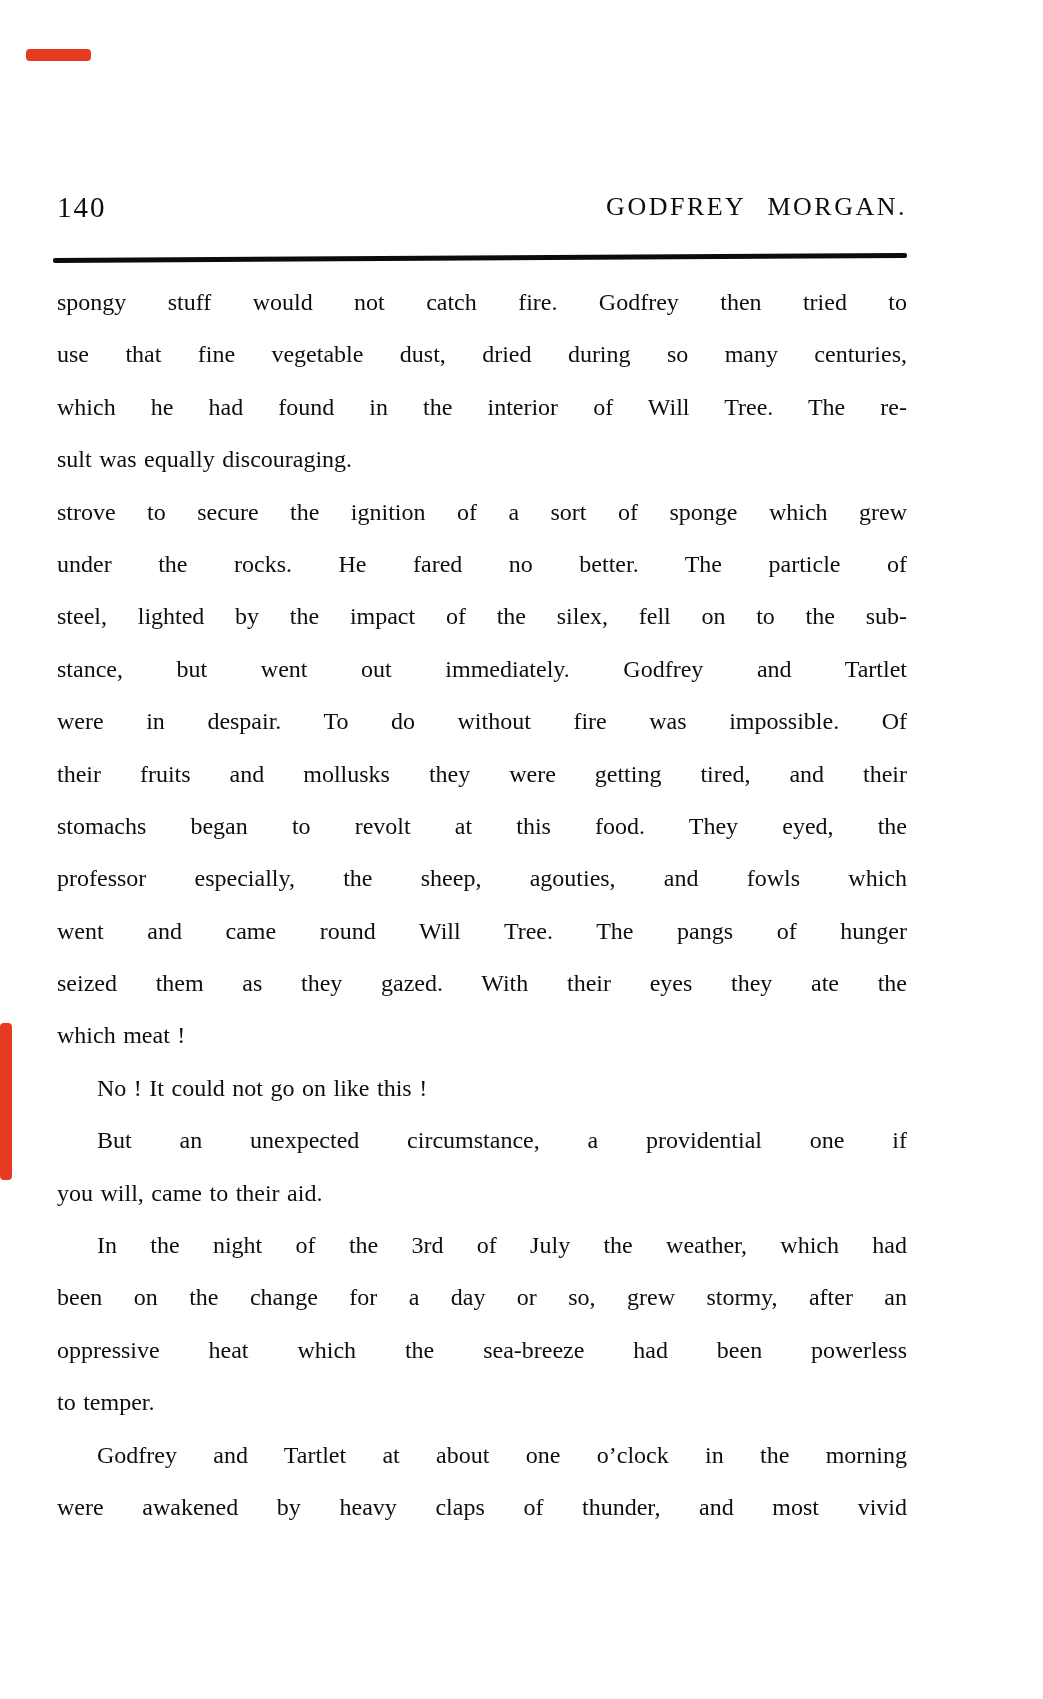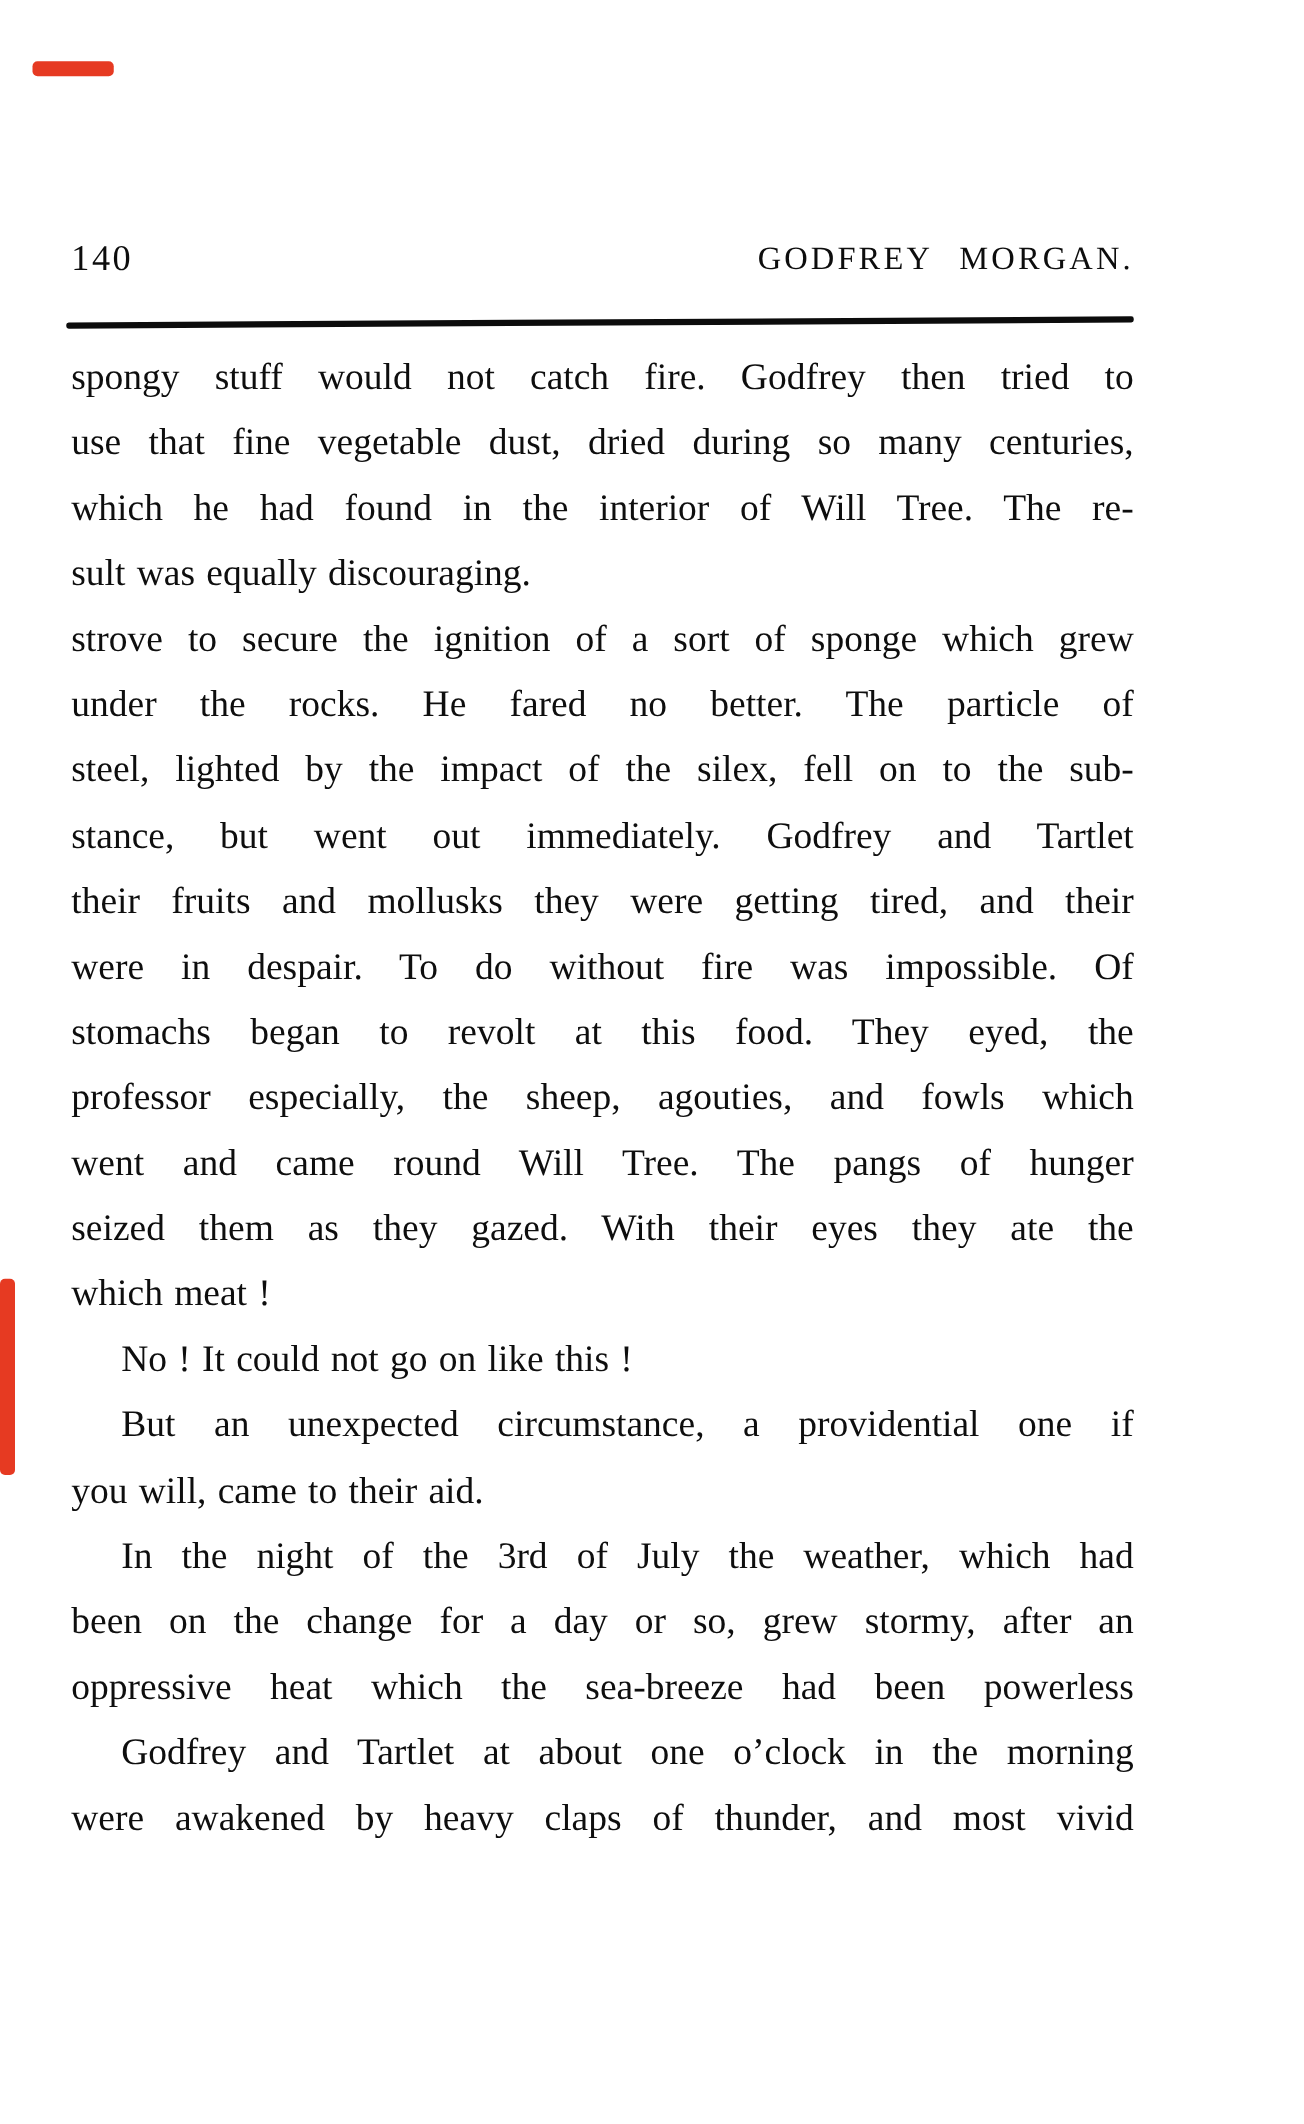--- a/index.html
+++ b/index.html
@@ -56,21 +56,21 @@
     transform: rotate(-0.33deg);
     transform-origin: right center;
   }
 
   
   .text-block {
     position: absolute;
     left: 57px;
     top: 230px;
     width: 850px;
-    font-size: 30px;
+    font-size: 24px;
     color: #0e0e0e;
     word-spacing: 1.5px;
   }
   .line {
     line-height: 52.4px;
     height: 52.4px;
     white-space: nowrap;
     text-align: justify;
     text-align-last: justify;
     overflow: visible;
@@ -128,30 +128,31 @@
 
   <div class="text-block">
       <div class="line">spongy stuff would not catch fire.  Godfrey then tried to</div>
       <div class="line">use that fine vegetable dust, dried during so many centuries,</div>
       <div class="line">which he had found in the interior of Will Tree.  The re-</div>
       <div class="line end">sult was equally discouraging.</div>
       <div class="line">strove to secure the ignition of a sort of sponge which grew</div>
       <div class="line">under the rocks.  He fared no better.  The particle of</div>
       <div class="line">steel, lighted by the impact of the silex, fell on to the sub-</div>
       <div class="line">stance, but went out immediately.  Godfrey and Tartlet</div>
+      <div class="line">were in despair.  To do without fire was impossible.  Of</div>
       <div class="line">their fruits and mollusks they were getting tired, and their</div>
-      <div class="line">were in despair.  To do without fire was impossible.  Of</div>
       <div class="line">stomachs began to revolt at this food.  They eyed, the</div>
       <div class="line">professor especially, the sheep, agouties, and fowls which</div>
       <div class="line">went and came round Will Tree.  The pangs of hunger</div>
       <div class="line">seized them as they gazed.  With their eyes they ate the</div>
       <div class="line end">which meat !</div>
       <div class="line indent end">No !  It could not go on like this !</div>
       <div class="line indent">But an unexpected circumstance, a providential one if</div>
       <div class="line end">you will, came to their aid.</div>
       <div class="line indent">In the night of the 3rd of July the weather, which had</div>
       <div class="line">been on the change for a day or so, grew stormy, after an</div>
       <div class="line">oppressive heat which the sea-breeze had been powerless</div>
+      <div class="line end">to temper.</div>
       <div class="line indent">Godfrey and Tartlet at about one o’clock in the morning</div>
       <div class="line">were awakened by heavy claps of thunder, and most vivid</div>
     </div>
 
 </div>
 
 </body></html>

